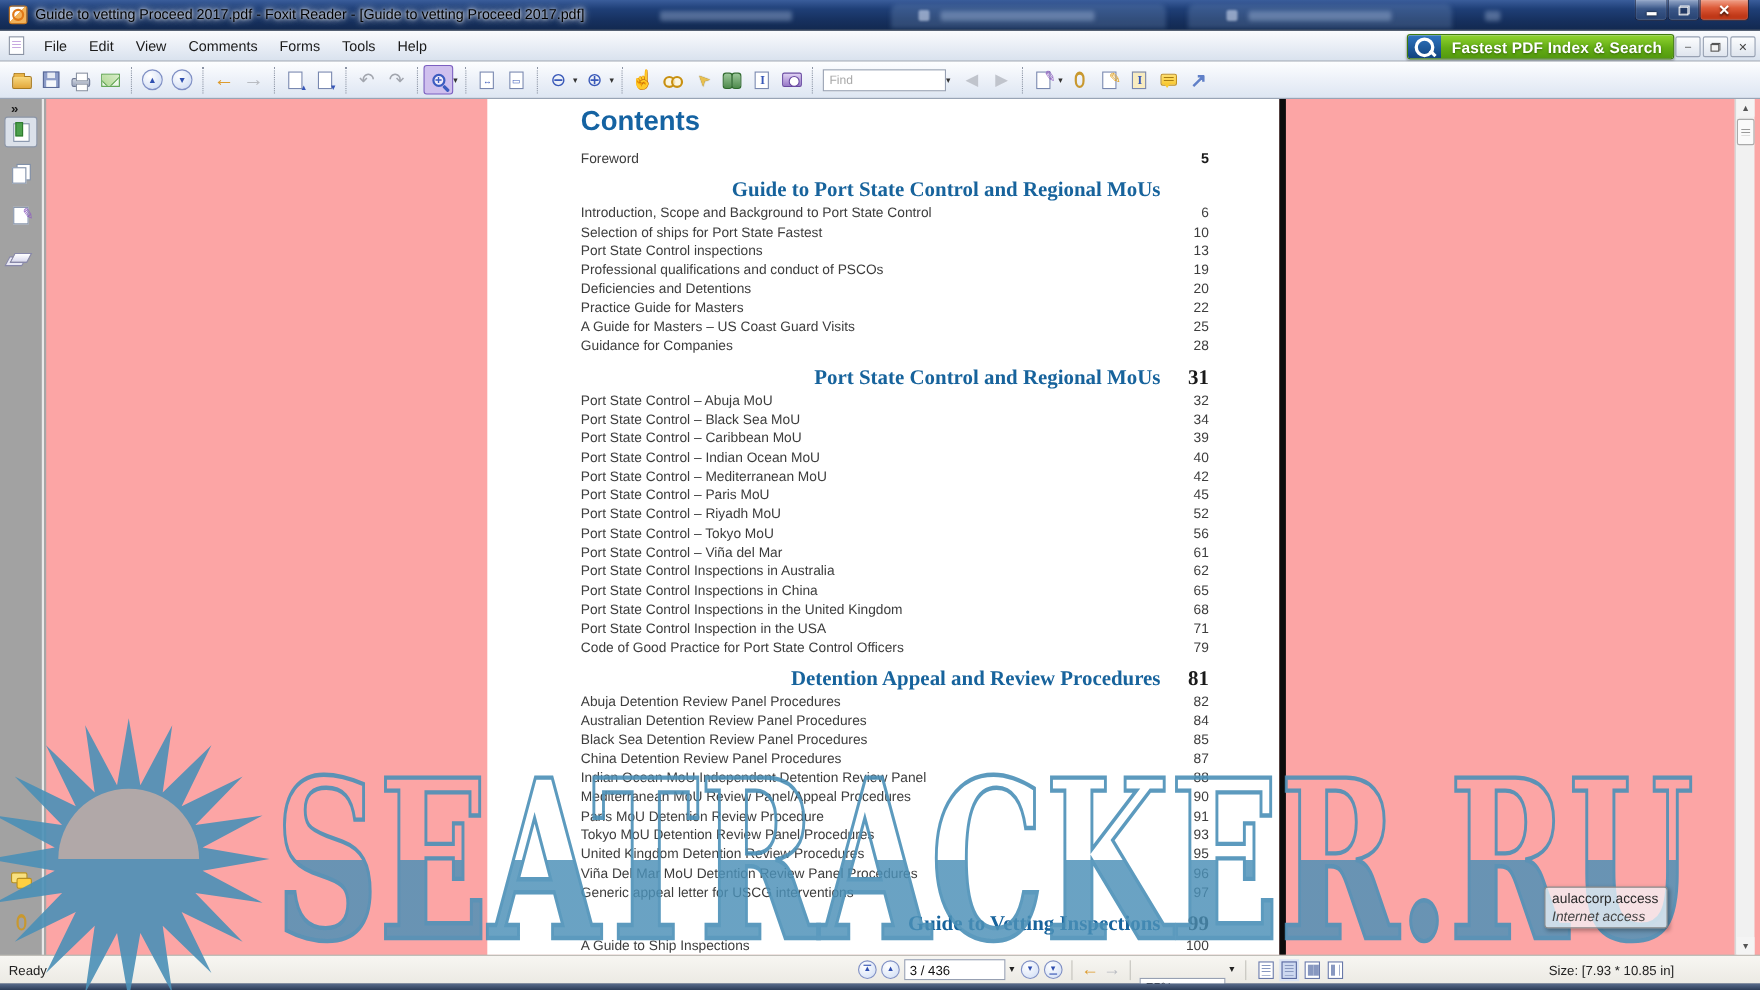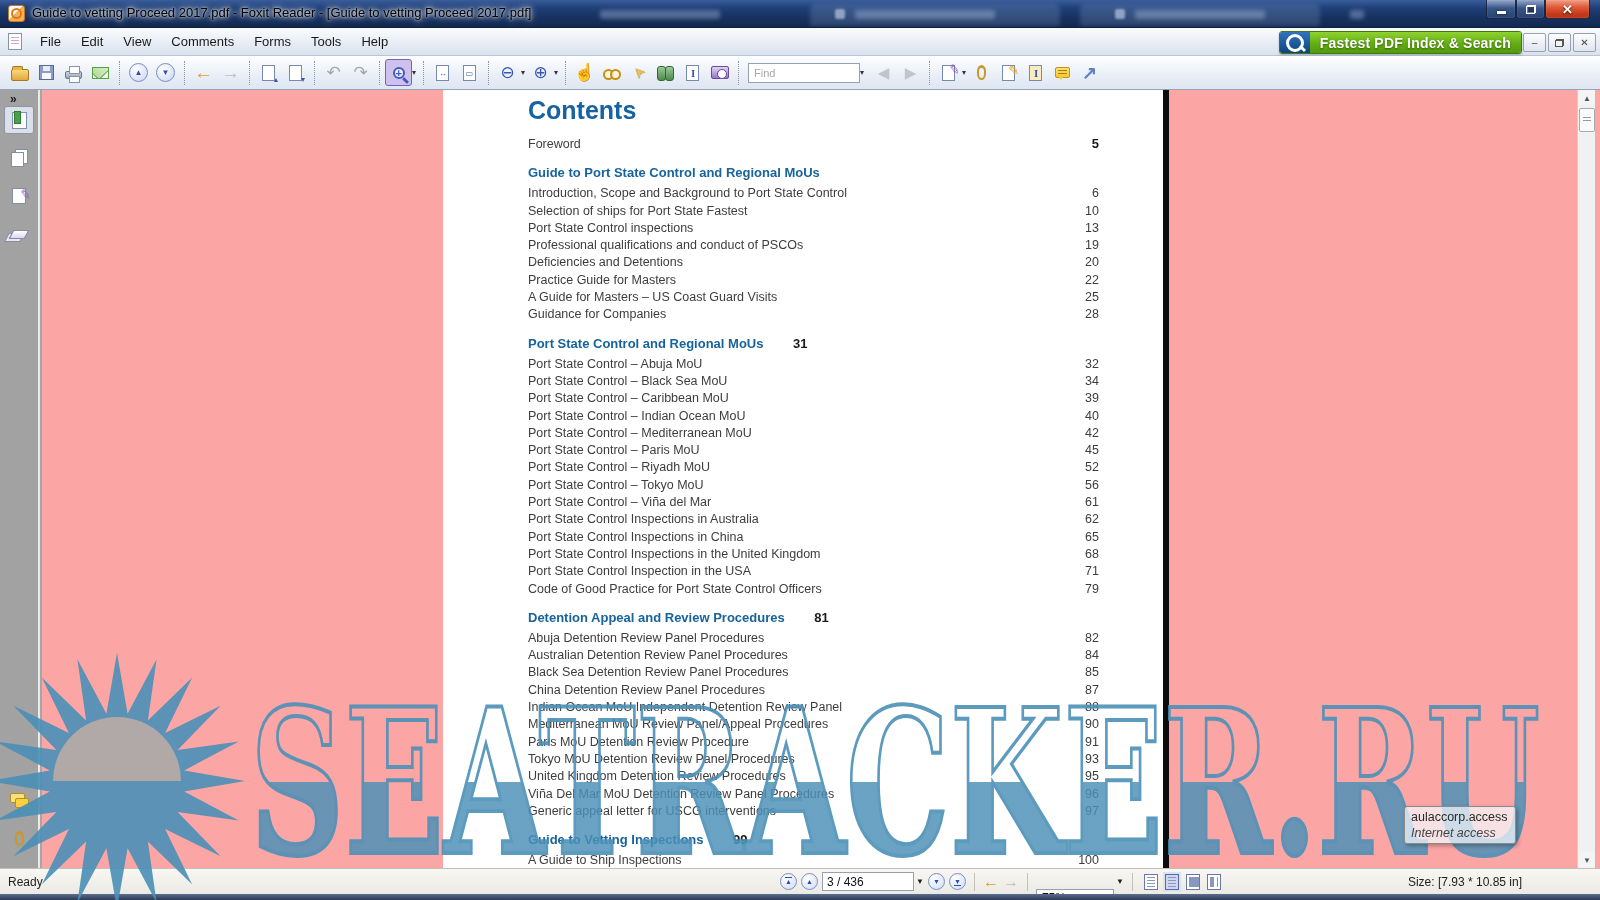--- a/index.html
+++ b/index.html
@@ -167,22 +167,22 @@
   #page-edge { position:absolute; left:1121px; top:0; width:6px; height:778px; background:#0c0c0c; }
 
   
   #toc { position:absolute; left:85px; right:64px; top:4px; color:#3d3d3d; }
   #toc-title { font-size:25px; font-weight:bold; color:#1563a2; margin:2px 0 10px 0; }
   .toc-row { display:flex; justify-content:space-between; align-items:baseline;
     font-size:12.5px; line-height:17.3px; }
   .toc-row .pg { width:44px; text-align:right; flex:none; }
   .toc-row.fw .pg { font-weight:bold; color:#1a1a1a; font-size:13px; }
   .toc-section { margin-top:10px; }
-  .toc-head { display:flex; justify-content:flex-start; align-items:baseline;
-    font-size:13px; font-weight:bold; color:#17639c; line-height:20px; margin-bottom:2px; }
+  .toc-head { display:flex; justify-content:flex-end; align-items:baseline;
+    font-size:19px; font-weight:bold; color:#17639c; line-height:20px; margin-bottom:2px;font-family:Liberation Serif, serif; }
   .toc-head .pg { width:44px; text-align:right; color:#1a1a1a; flex:none; }
 
   
   #vscroll { position:absolute; right:5px; top:0; width:18px; height:778px; background:#f1f1f1;
     border-left:1px solid #d0d0d0; }
   .scr-btn { position:absolute; left:1px; width:16px; height:16px; background:#f4f4f4;
     display:flex; align-items:center; justify-content:center; font-size:8px; color:#555; }
   .scr-thumb { position:absolute; left:1px; top:18px; width:16px; height:24px; background:#fafafa;
     border:1px solid #aaa; border-radius:2px; display:flex; align-items:center; justify-content:center; }
   .scr-thumb::before { content:""; width:8px; height:6px;

